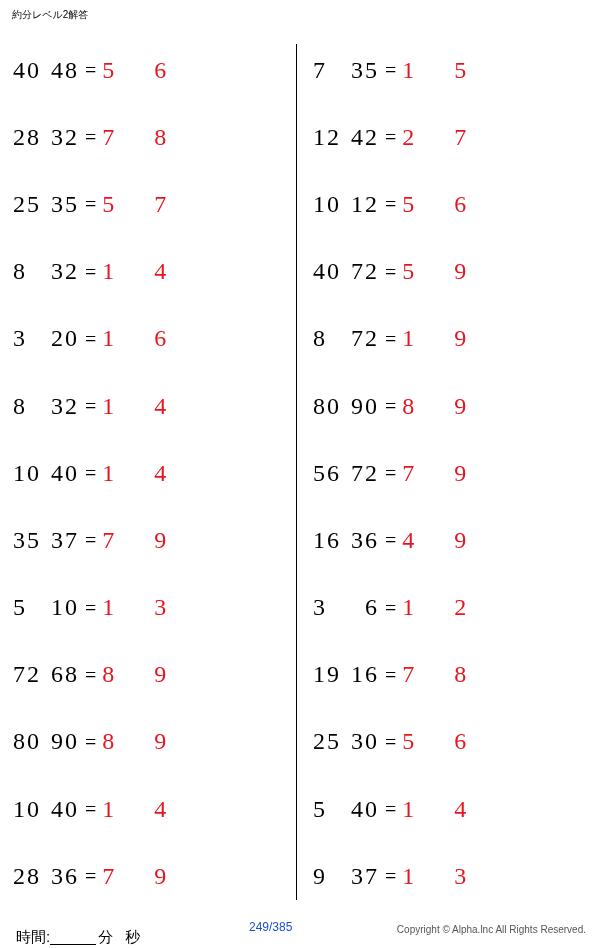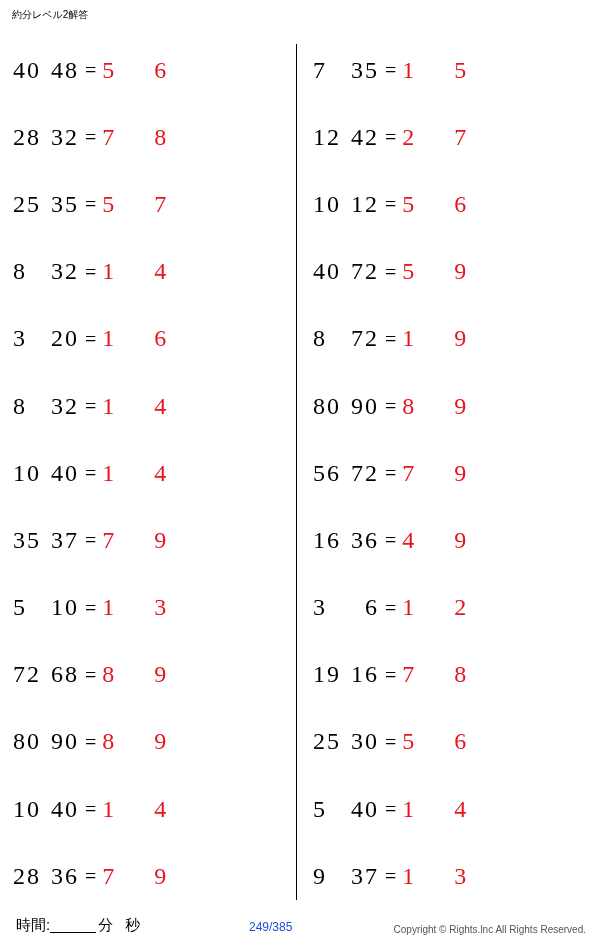--- a/index.html
+++ b/index.html
@@ -122,21 +122,21 @@
   .footer {
     position: absolute;
     left: 0;
     top: 908px;
     width: 600px;
     height: 40px;
   }
   .time-area {
     position: absolute;
     left: 16px;
-    top: 8px;
+    top: 20px;
     font-size: 15px;
     display: flex;
     align-items: flex-end;
     white-space: nowrap;
   }
   .time-label { line-height: 16px; }
   .time-blank1 {
     display: inline-block;
     width: 46px;
     border-bottom: 1px solid #000;
@@ -520,14 +520,14 @@
 
 <div class="footer">
   <div class="time-area">
     <span class="time-label">時間:</span>
     <span class="time-blank1"></span>
     <span class="time-unit-min">分</span>
     <span class="time-blank2"></span>
     <span class="time-unit-sec">秒</span>
   </div>
   <div class="page-num">249/385</div>
-  <div class="copyright">Copyright ©  Rights.lnc All Rights Reserved.</div>
+  <div class="copyright">Copyright ©  Alpha.lnc All Rights Reserved.</div>
 </div>
 
 </body></html>

